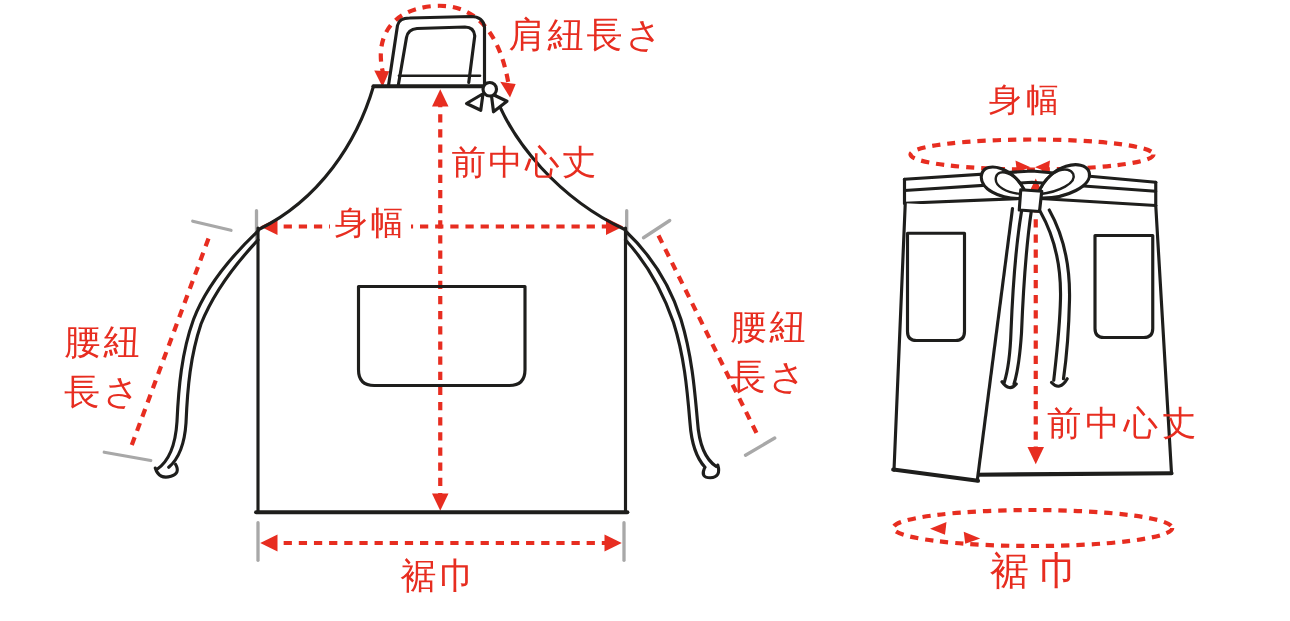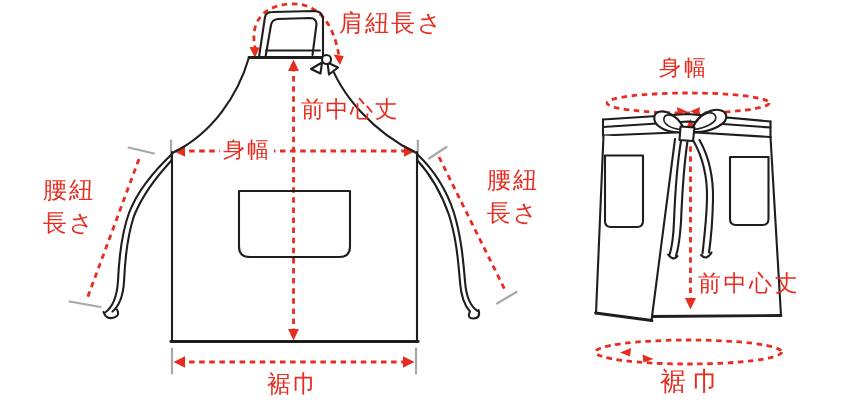--- a/index.html
+++ b/index.html
@@ -20,21 +20,21 @@
   .rf{fill:var(--measure-red,#e72d20);stroke:none;}
   .g{stroke:var(--tick-gray,#a8a8a8);fill:none;stroke-width:2.2;stroke-linecap:round;}
   .lbl{
     position:absolute;
     color:var(--measure-red,#e72d20);
     line-height:1.18;
     white-space:pre-line;
     letter-spacing:2px;
   }
   .lbl.bg{background:var(--background,#ffffff);padding:0 3px;}
-  .lbl.twoline{line-height:33px;text-align:center;width:56px;}
+  .lbl.twoline{line-height:33px;text-align:center;width:56px;margin-top:38px;}
 </style>
 </head>
 <body>
 
 <div class="stage">
 
   <svg width="860" height="414" viewBox="0 0 860 414">
 
     <g>
       <path class="g" d="M 171,140.5 L 171,161.5"></path>

